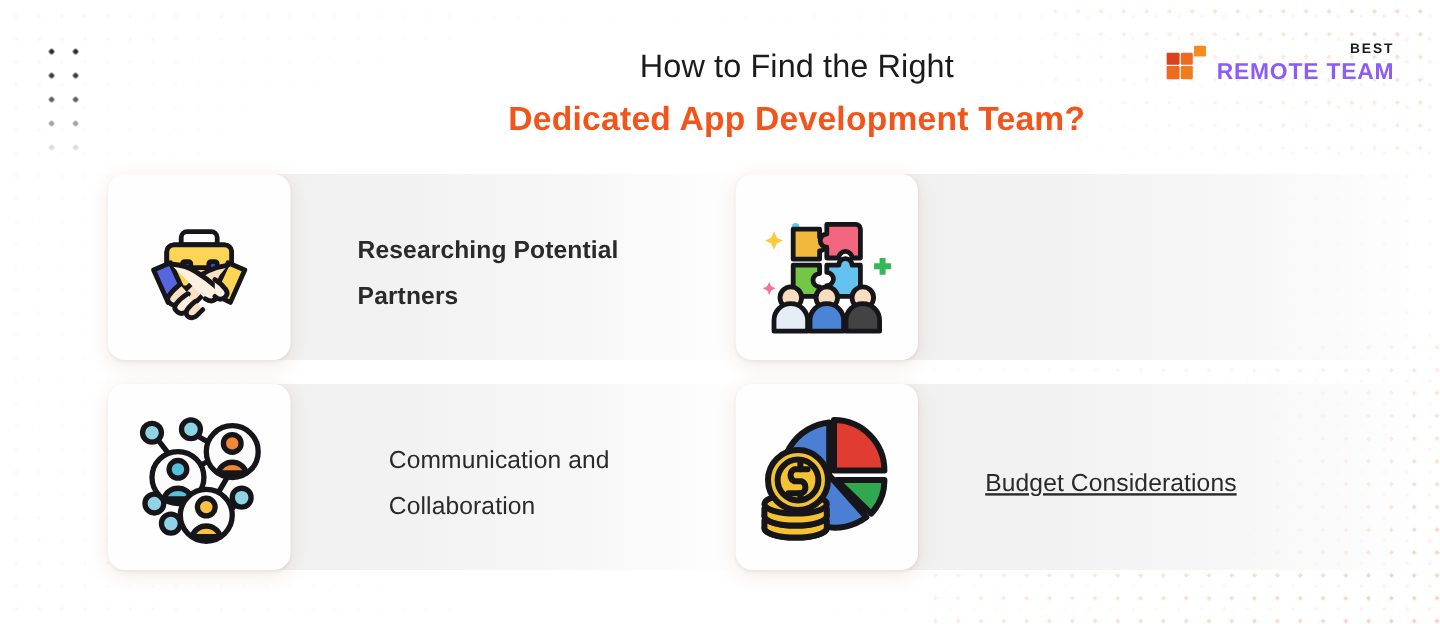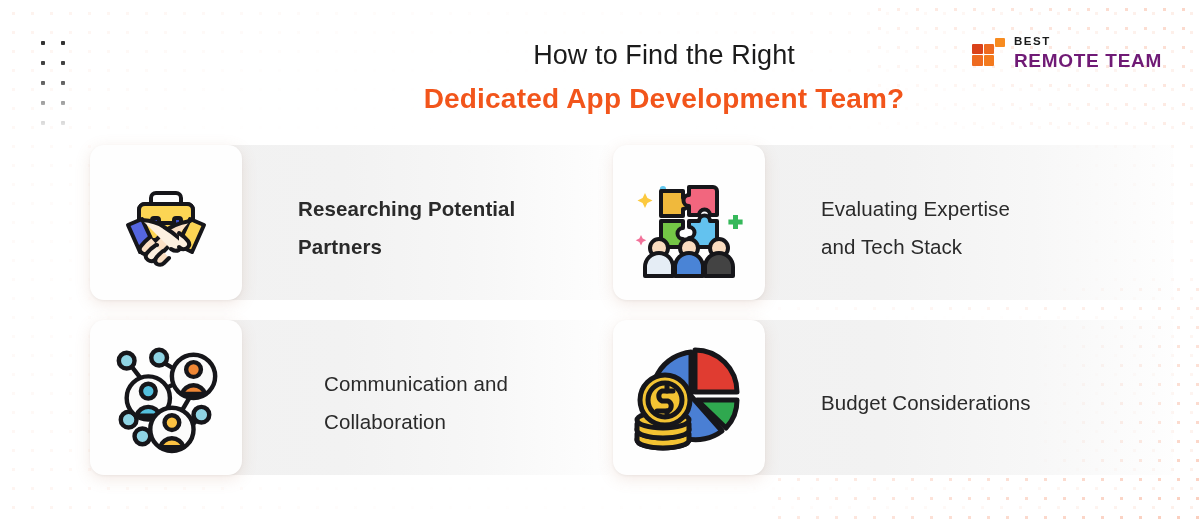--- a/index.html
+++ b/index.html
@@ -55,28 +55,28 @@
   .header{position:absolute;left:0;top:0;width:1200px;height:130px;}
   .title-block{position:absolute;left:16px;top:38px;width:1200px;text-align:center;padding-left:48px;}
   .title-line1{
     font-size:27px;font-weight:400;color:#1b1b1b;letter-spacing:.1px;line-height:34px;
   }
   .title-line2{
     font-size:28px;font-weight:700;color:#f2551b;letter-spacing:.2px;line-height:36px;margin-top:9px;
   }
 
   
-  .logo{position:absolute;right:38px;top:36px;display:flex;align-items:center;gap:9px;}
+  .logo{position:absolute;right:38px;top:36px;display:flex;align-items:center;gap:9px;text-align:right;}
   .logo-mark{position:relative;width:33px;height:30px;flex:0 0 auto;}
   .logo-text{display:flex;flex-direction:column;line-height:1;}
   .logo-best{
     font-size:11.5px;font-weight:700;color:#1b1b1b;letter-spacing:1.6px;margin-bottom:3px;
   }
   .logo-main{
-    font-size:19px;font-weight:700;color:#701a75;letter-spacing:.7px;
+    font-size:19px;font-weight:700;color:#8b5cf6;letter-spacing:.7px;
   }
 
   
   .grid{position:absolute;left:0;top:131px;width:1200px;height:360px;}
   .card{position:absolute;display:flex;align-items:center;}
   .panel-bg{
     position:absolute;top:0;height:155px;border-radius:3px;
     background:linear-gradient(to right,#f1f1f1 0%, #f2f2f2 42%, #f7f7f7 72%, rgba(250,250,250,.25) 100%);
   }
   .tile{
@@ -183,22 +183,20 @@
         <g stroke="#16161a" stroke-width="4" stroke-linejoin="round" stroke-linecap="round">
           <circle cx="30" cy="85" r="9" fill="#fadcc0"></circle>
           <path d="M16 113 v-9 a14 14 0 0 1 28 0 v9 z" fill="#e5edf5"></path>
           <circle cx="60" cy="85" r="9" fill="#fadcc0"></circle>
           <path d="M46 113 v-9 a14 14 0 0 1 28 0 v9 z" fill="#4a84d6"></path>
           <circle cx="90" cy="85" r="9" fill="#fadcc0"></circle>
           <path d="M76 113 v-9 a14 14 0 0 1 28 0 v9 z" fill="#434343"></path>
         </g>
       </svg>
     </div>
-    <div class="card-label" style="left:208px;top:45px;width:300px;">Evaluating Expertise
-and Tech Stack</div>
   </div>
 
   <div class="card" style="left:90px;top:189px;width:520px;height:155px;">
     <div class="panel-bg" style="left:60px;width:460px;"></div>
     <div class="tile">
       <svg width="118" height="118" viewBox="0 0 120 120">
         <g stroke="#16161a" stroke-width="4.5" stroke-linecap="round">
           <path d="M22 24 L42 50"></path>
           <path d="M54 22 L78 36"></path>
           <path d="M56 52 L80 40"></path>
@@ -258,16 +256,16 @@
           <ellipse cx="34" cy="92" rx="26" ry="8" fill="#f3c333"></ellipse>
           <path d="M8 86 v6 a26 8 0 0 0 52 0 v-6" fill="#f3c333"></path>
           <ellipse cx="34" cy="82" rx="26" ry="8" fill="#f3c333"></ellipse>
           <circle cx="36" cy="62" r="25" fill="#f3c333"></circle>
           <circle cx="36" cy="62" r="17" fill="none"></circle>
           <path d="M44 53 h-11 a5.5 5.5 0 0 0 0 10 h6 a5.5 5.5 0 0 1 0 10 h-11" fill="none"></path>
           <path d="M38 48 v5 M38 73 v5" fill="none"></path>
         </g>
       </svg>
     </div>
-    <div class="card-label" style="left:208px;top:64px;width:320px;">Budget Considerations</div>
+    <div class="card-label" style="left:208px;top:64px;width:320px;text-decoration:underline;">Budget Considerations</div>
     </div>
 
 </div>
 
 </body></html>

